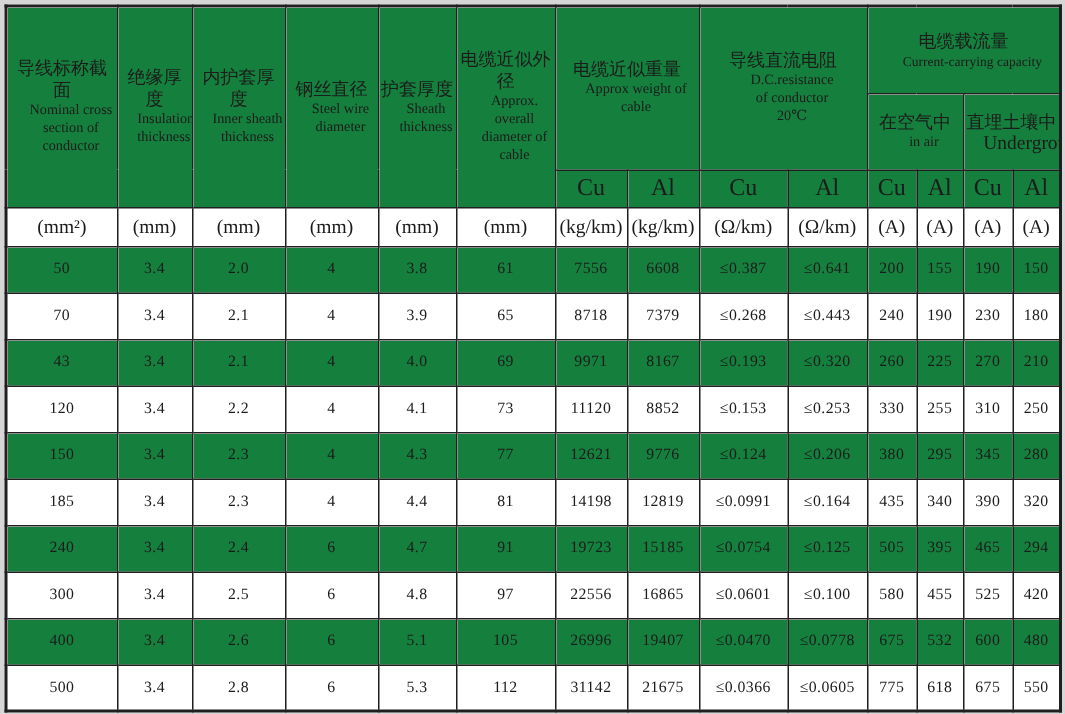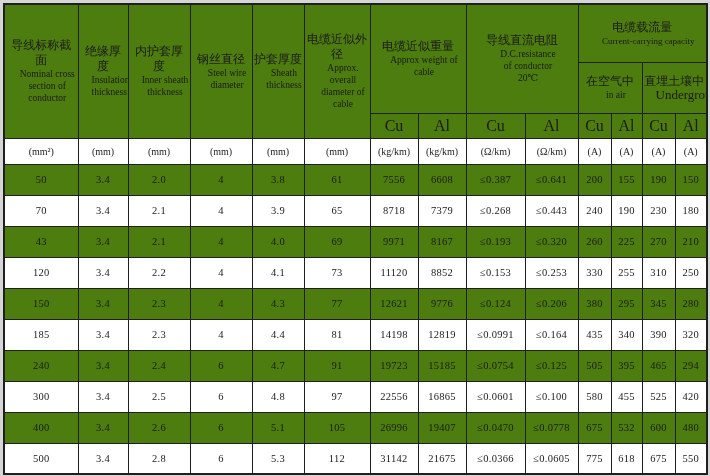--- a/index.html
+++ b/index.html
@@ -24,37 +24,37 @@
     border: 2px solid #1f1f1f;
   }
   th, td {
     border: 1px solid #1f1f1f;
     text-align: center;
     vertical-align: middle;
     padding: 0 1px;
     overflow: hidden;
   }
   th { font-weight: normal; }
-  .shade { background: #4d7c0f; }
+  .shade { background: #15803d; }
   .zh {
     font-size: 12px;
     line-height: 15px;
     font-family: "Liberation Serif", "DejaVu Serif", serif;
   }
   .en {
     font-size: 9.5px;
     line-height: 12px;
     margin-left: 12px;
   }
   .r-top    { height: 58px; }
   .r-sub    { height: 51px; }
   .r-cual   { height: 25px; }
   .r-cual td{ font-size: 16px; }
   .r-units  { height: 26px; }
-  .r-units td { font-size: 10px; margin-left: 22px; }
+  .r-units td { font-size: 13px; margin-left: 22px; }
   tbody tr  { height: 31px; }
   tbody td  { font-size: 10.5px; letter-spacing: 0.3px; }
 </style>
 </head>
 <body>
 
 <div class="page">
   <table>
     <colgroup>
       <col style="width:74px">

